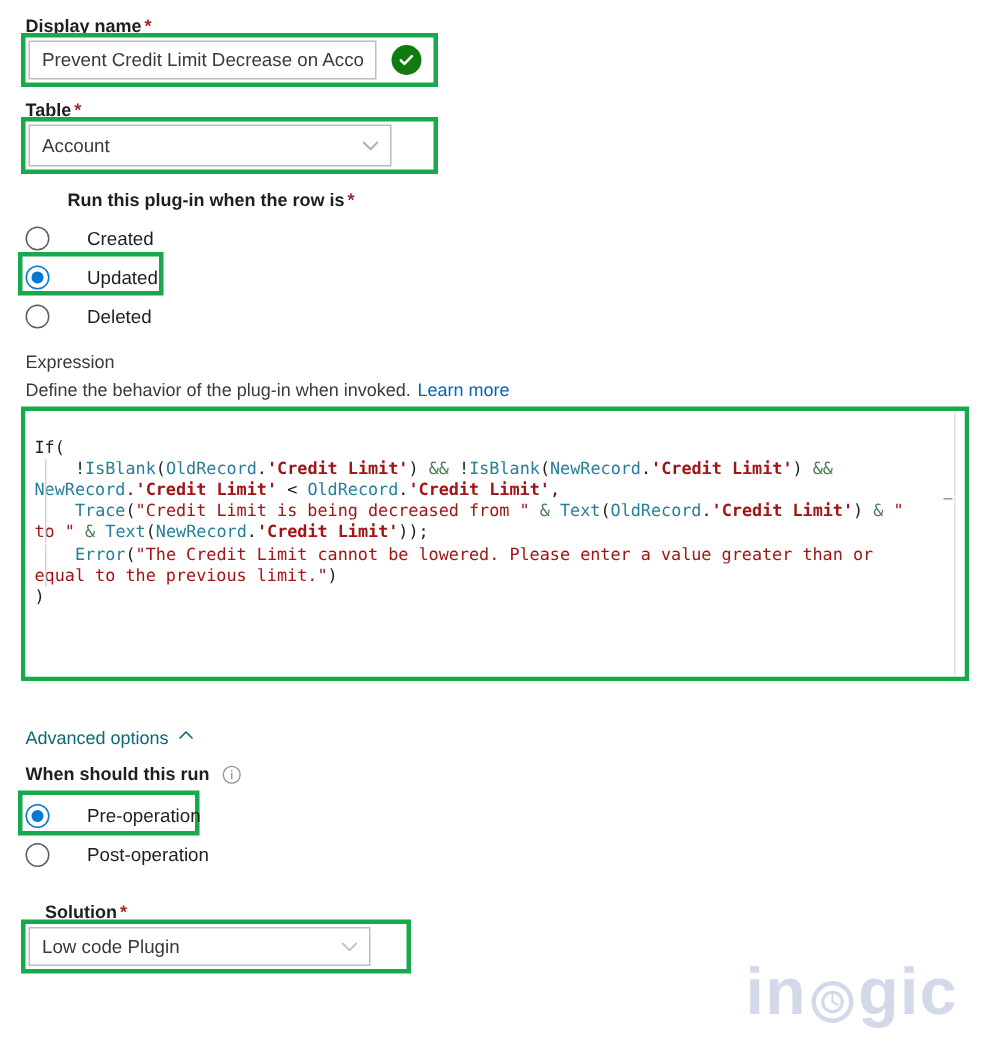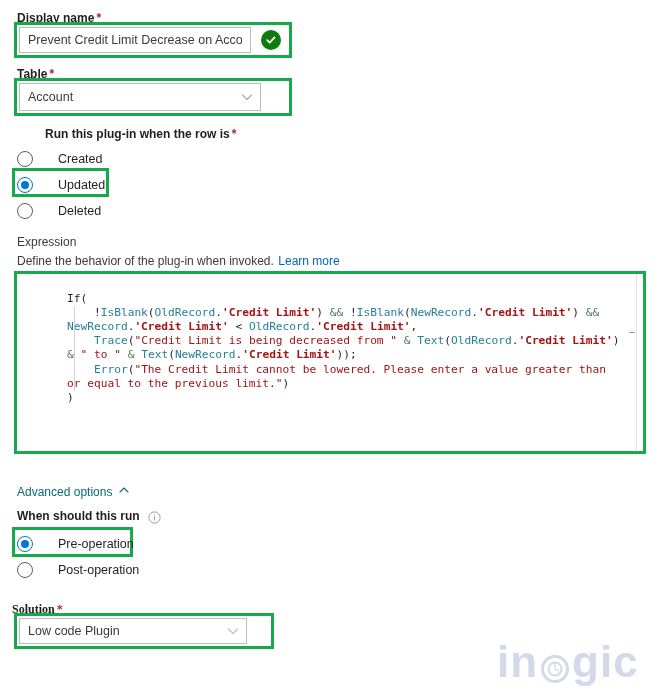--- a/index.html
+++ b/index.html
@@ -141,21 +141,21 @@
   .code {
     font-family: "DejaVu Sans Mono", "Liberation Mono", monospace;
     font-size: 11.2px;
     line-height: 14.1px;
     white-space: pre-wrap;
     word-break: break-word;
     padding: 4px 22px 0 6px;
     color: #1f1f1f;
     margin: 0;
   }
-  .code .ln { display: block; position: relative; padding-left: 0; margin-left: 44px; }
+  .code .ln { display: block; position: relative; padding-left: 0; }
   
   .guide {
     position: absolute;
     width: 1px;
     background: #d3d3d3;
     left: 7px;
   }           
   .fn { color: #267f99; }           
   .st { color: #a31515; }           
   .op { color: #4f7f4f; }           
@@ -296,21 +296,21 @@
   <div class="radio-row" style="position:absolute;left:17px;top:533px;">
     <span class="radio checked"></span>
     <span class="radio-label">Pre-operation</span>
   </div>
 
   <div class="radio-row" style="position:absolute;left:17px;top:559px;">
     <span class="radio"></span>
     <span class="radio-label">Post-operation</span>
   </div>
 
-  <div style="position:absolute;left:12px;top:599px;font-family:Liberation Serif, serif;">
+  <div style="position:absolute;left:30px;top:599px;">
     <span class="field-label">Solution</span><span class="req-star">*</span>
   </div>
 
   <div class="hl" style="position:absolute;left:14px;top:613px;width:260px;height:36px;"></div>
 
   <div class="txtbox" style="position:absolute;left:19px;top:618px;width:228px;height:26px;padding-right:4px;">
     <span class="val">Low code Plugin</span>
     <span class="chev">
       <svg width="14" height="14" viewBox="0 0 14 14" aria-hidden="true">
         <path d="M2.5 5 L7 9.5 L11.5 5" fill="none" stroke="#c2c2c2" stroke-width="1.2" stroke-linecap="round" stroke-linejoin="round"></path>

